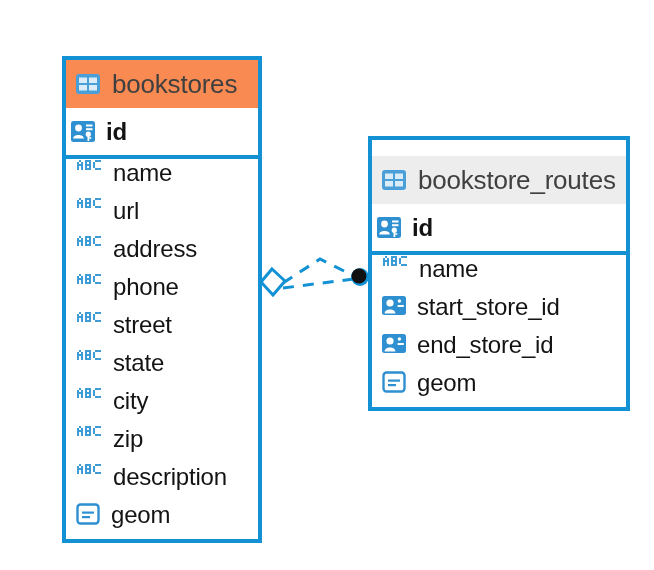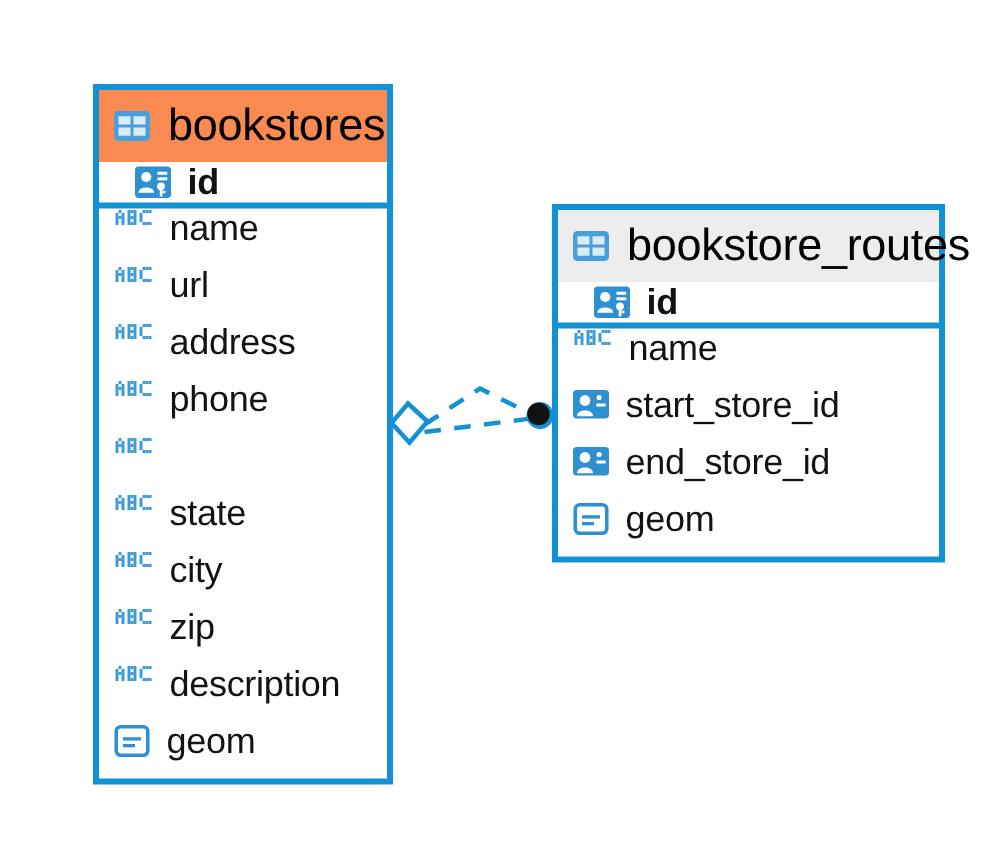--- a/index.html
+++ b/index.html
@@ -41,35 +41,35 @@
   }
 
   .entity-header {
     display: flex;
     align-items: center;
     box-sizing: border-box;
     height: 48px;
     padding-left: 9px;
   }
   .entity-header.accent-orange { background: #F98A52; }
-  .entity-header.accent-gray   { background: #EDEDED; }
+  .entity-header.accent-gray   { background: #EDEDED; margin-top: 16px; }
 
   .entity-title {
-    font-size: 30px;
-    color: #000000;
+    font-size: 26px;
+    color: #404040;
     margin-left: 11px;
     white-space: nowrap;
     letter-spacing: -0.2px;
   }
 
   .pk-row {
     display: flex;
     align-items: center;
-    height: 31px;
-    padding-left: 23px;
+    height: 51px;
+    padding-left: 4px;
     box-sizing: border-box;
     border-bottom: 4px solid #1291D4;
   }
   .pk-row .field-label {
     font-weight: bold;
   }
 
   .field-row {
     display: flex;
     height: 38px;
@@ -332,20 +332,21 @@
               <rect x="20" y="1" width="2" height="2" fill="#3D9BD6"></rect>
               <rect x="22" y="1" width="2" height="2" fill="#3D9BD6"></rect>
               <rect x="24" y="1" width="2" height="2" fill="#3D9BD6"></rect>
               <rect x="18" y="3" width="2" height="2" fill="#3D9BD6"></rect>
               <rect x="18" y="5" width="2" height="2" fill="#3D9BD6"></rect>
               <rect x="18" y="7" width="2" height="2" fill="#3D9BD6"></rect>
               <rect x="20" y="9" width="2" height="2" fill="#3D9BD6"></rect>
               <rect x="22" y="9" width="2" height="2" fill="#3D9BD6"></rect>
               <rect x="24" y="9" width="2" height="2" fill="#3D9BD6"></rect>
             </svg></span>
+          <span class="field-label">street</span>
         </div>
         <div class="field-row">
           <span class="icon"><svg width="28" height="14" viewBox="0 0 28 14">
               <rect x="2" y="3" width="2" height="2" fill="#3D9BD6"></rect>
               <rect x="4" y="1" width="2" height="2" fill="#3D9BD6"></rect>
               <rect x="6" y="3" width="2" height="2" fill="#3D9BD6"></rect>
               <rect x="2" y="5" width="2" height="2" fill="#3D9BD6"></rect>
               <rect x="4" y="5" width="2" height="2" fill="#3D9BD6"></rect>
               <rect x="6" y="5" width="2" height="2" fill="#3D9BD6"></rect>
               <rect x="2" y="7" width="2" height="2" fill="#3D9BD6"></rect>

